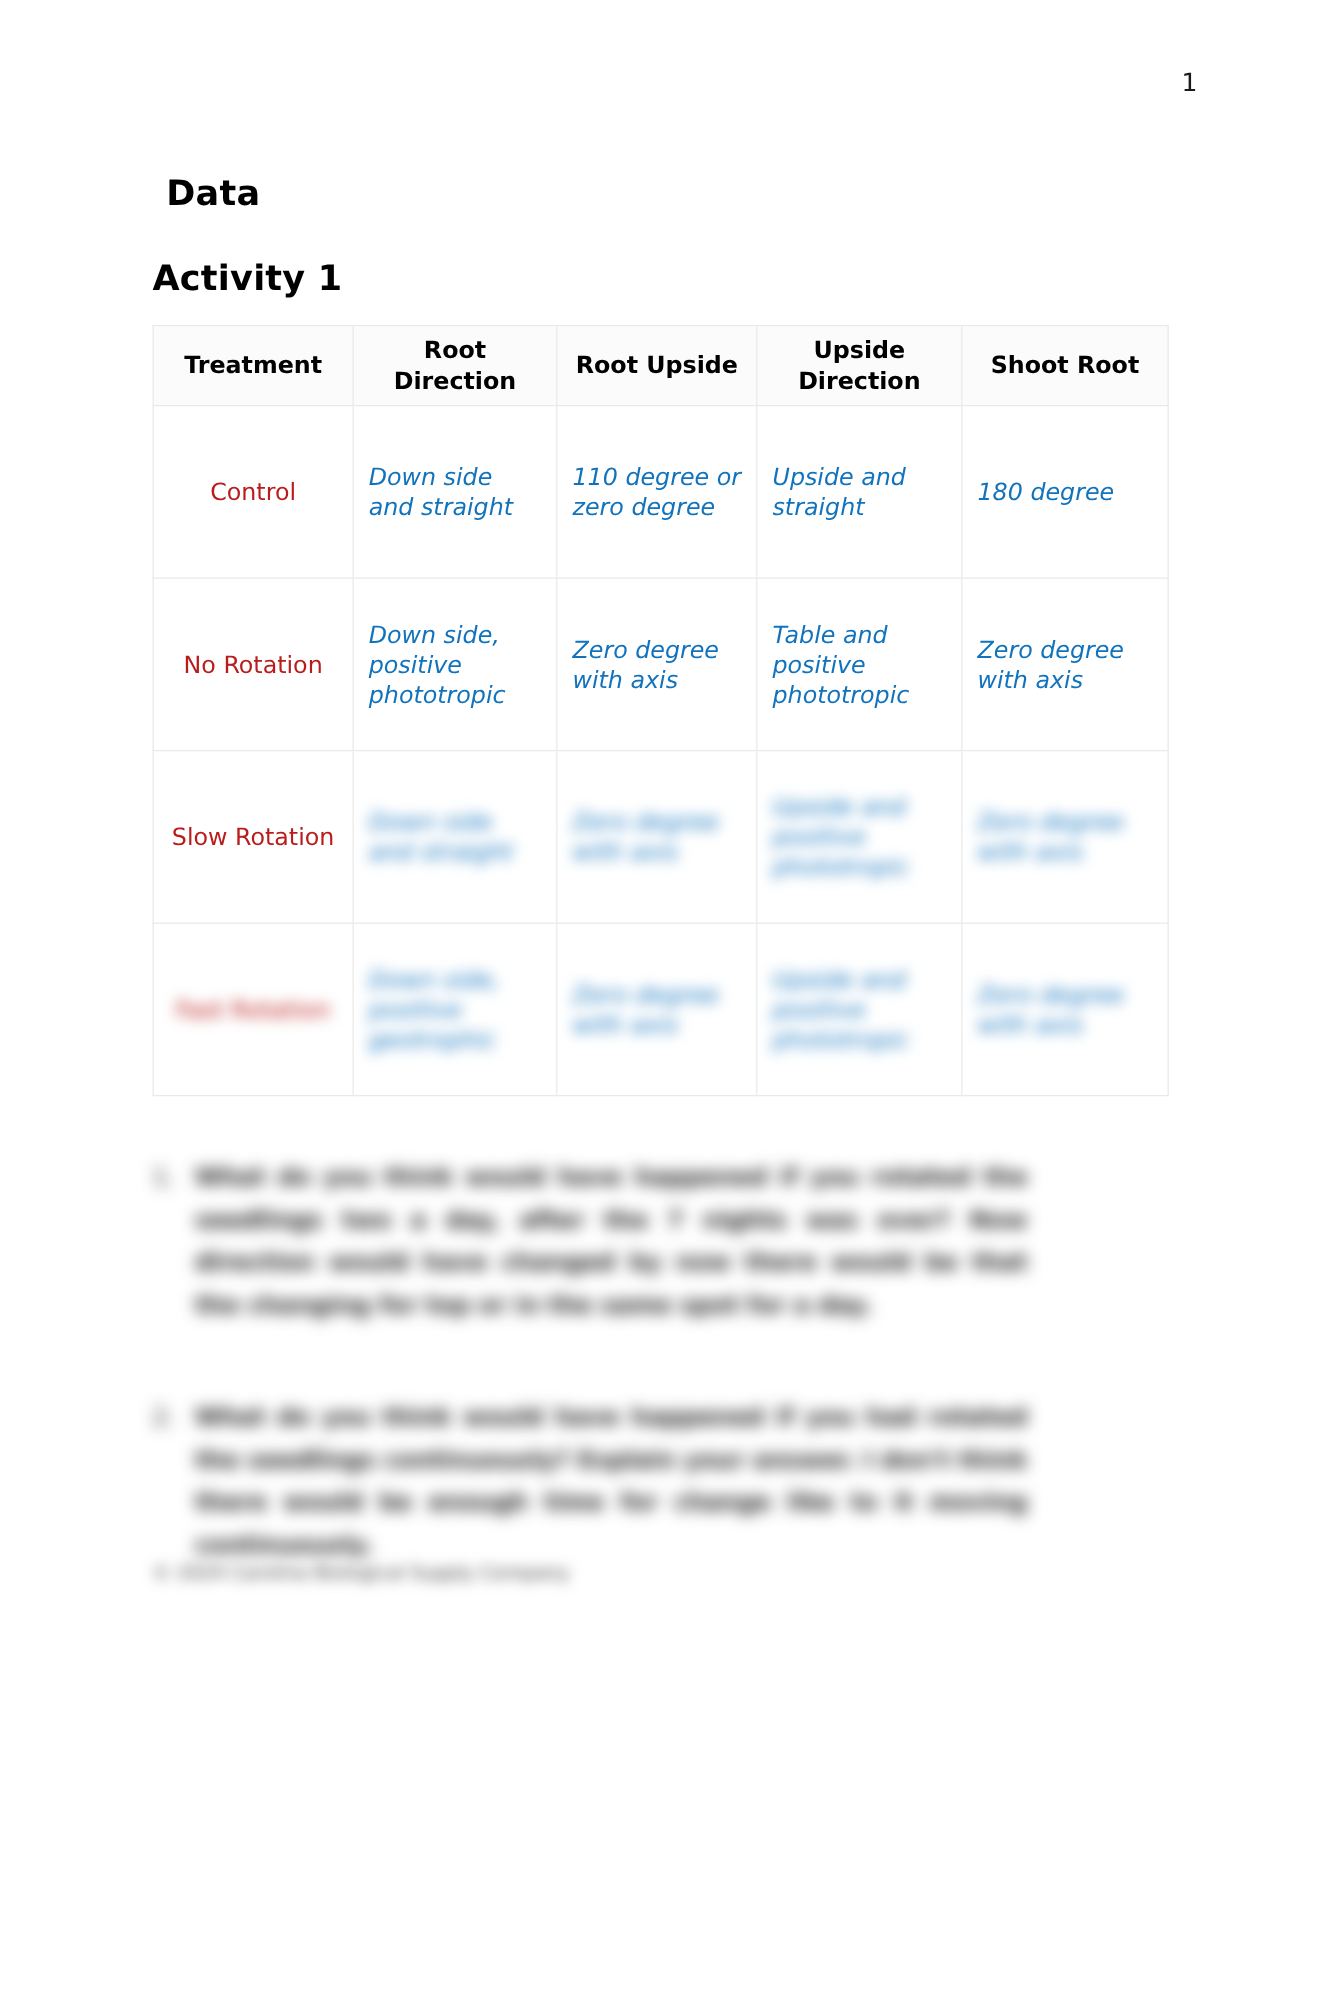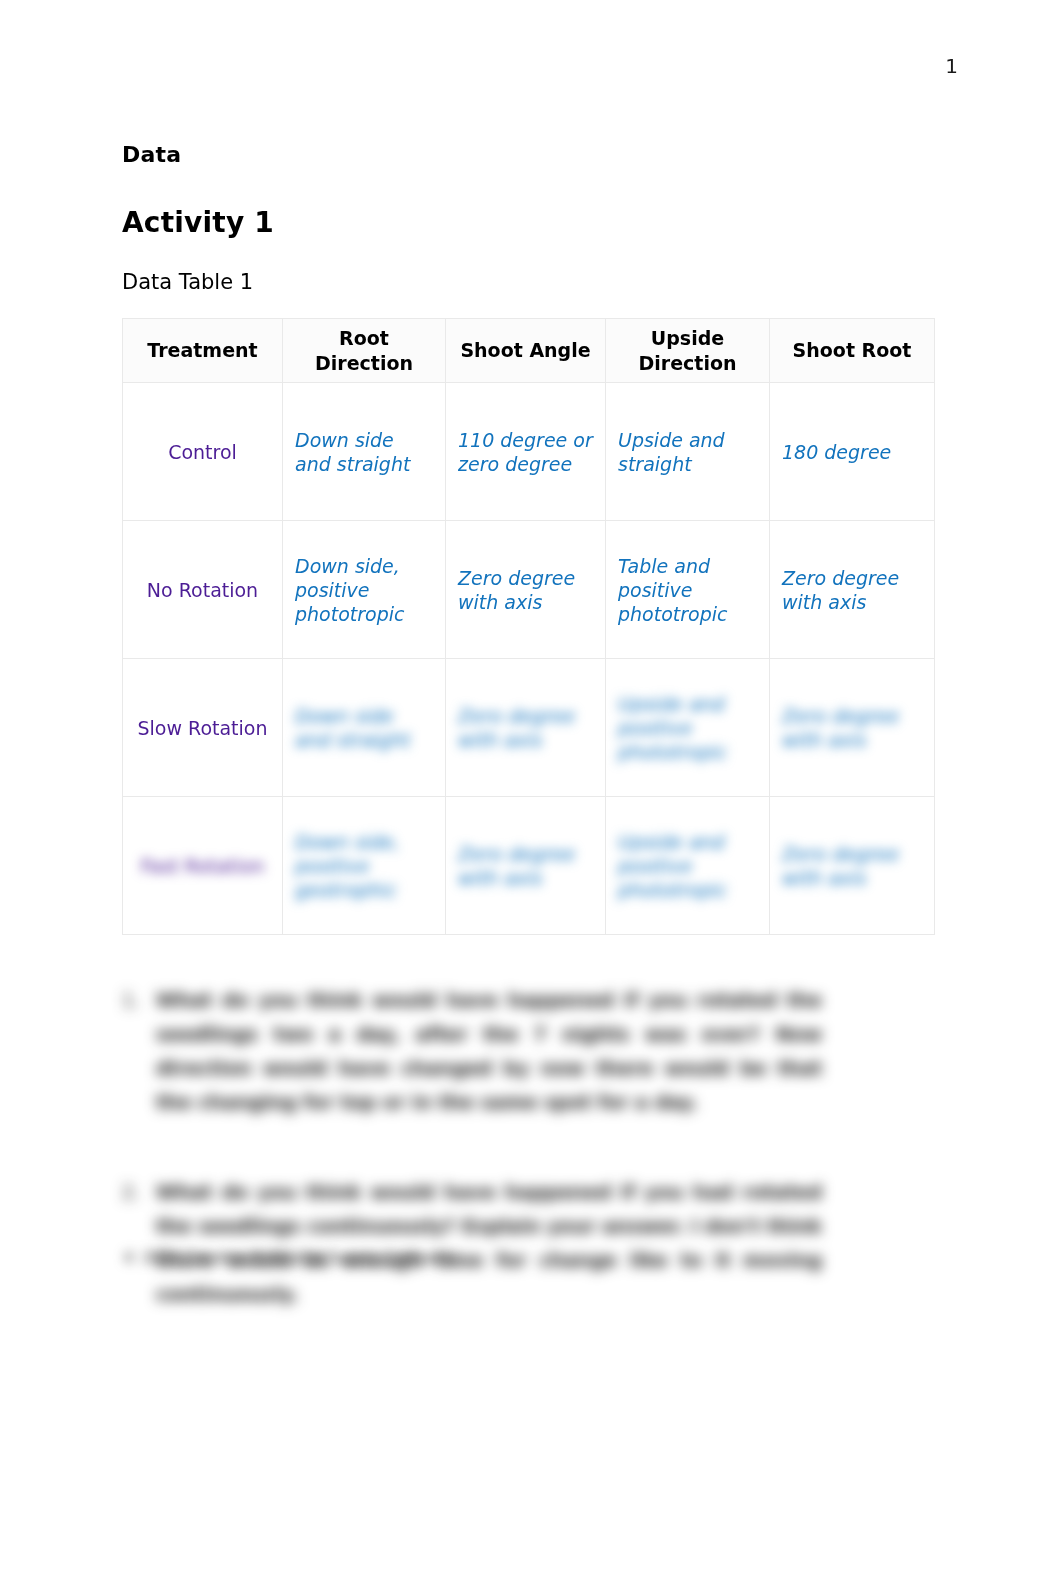--- a/index.html
+++ b/index.html
@@ -36,23 +36,23 @@
 
   
   .content {
     position: absolute;
     left: 122px;
     top: 140px;
     width: 800px;
   }
 
   h1.heading-data {
-    font-size: 22px;
-    font-weight: bold;
-    margin: 0 0 0 0;
+    font-size: 28px;
+    font-weight: bold;
+    margin: 0 0 0 11px;
     line-height: 30px;
     letter-spacing: 0.2px;
   }
   h2.heading-activity {
     font-size: 28px;
     font-weight: bold;
     margin: 38px 0 0 0;
     line-height: 30px;
     letter-spacing: 0.2px;
   }
@@ -86,21 +86,21 @@
     height: 64px;
     padding: 6px 8px;
   }
   table.data-table tbody td {
     font-size: 19px;
     line-height: 24px;
     height: 138px;
   }
   td.treatment-cell {
     text-align: center;
-    color: #4c1d95;
+    color: #b91c1c;
     font-style: normal;
   }
   td.answer-cell {
     color: #1273bd;
     font-style: italic;
     text-align: left;
     padding-left: 14px;
   }
   
   col.c1 { width: 160px; }
@@ -162,35 +162,34 @@
 <div class="page">
 
   <div class="page-number">1</div>
 
   <div class="content">
 
     <h1 class="heading-data">Data</h1>
 
     <h2 class="heading-activity">Activity 1</h2>
 
-    <div class="subheading">Data Table 1</div>
 
     <table class="data-table">
       <colgroup>
         <col class="c1">
           <col class="c2">
           <col class="c3">
           <col class="c4">
           <col class="c5">
       </colgroup>
       <thead>
         <tr>
           <th>Treatment</th>
           <th>Root Direction</th>
-          <th>Shoot Angle</th>
+          <th>Root Upside</th>
           <th>Upside Direction</th>
           <th>Shoot Root</th>
         </tr>
       </thead>
       <tbody>
         <tr>
           <td class="treatment-cell">Control</td>
           <td class="answer-cell">Down side and straight</td>
           <td class="answer-cell">110 degree or zero degree</td>
           <td class="answer-cell">Upside and straight</td>

